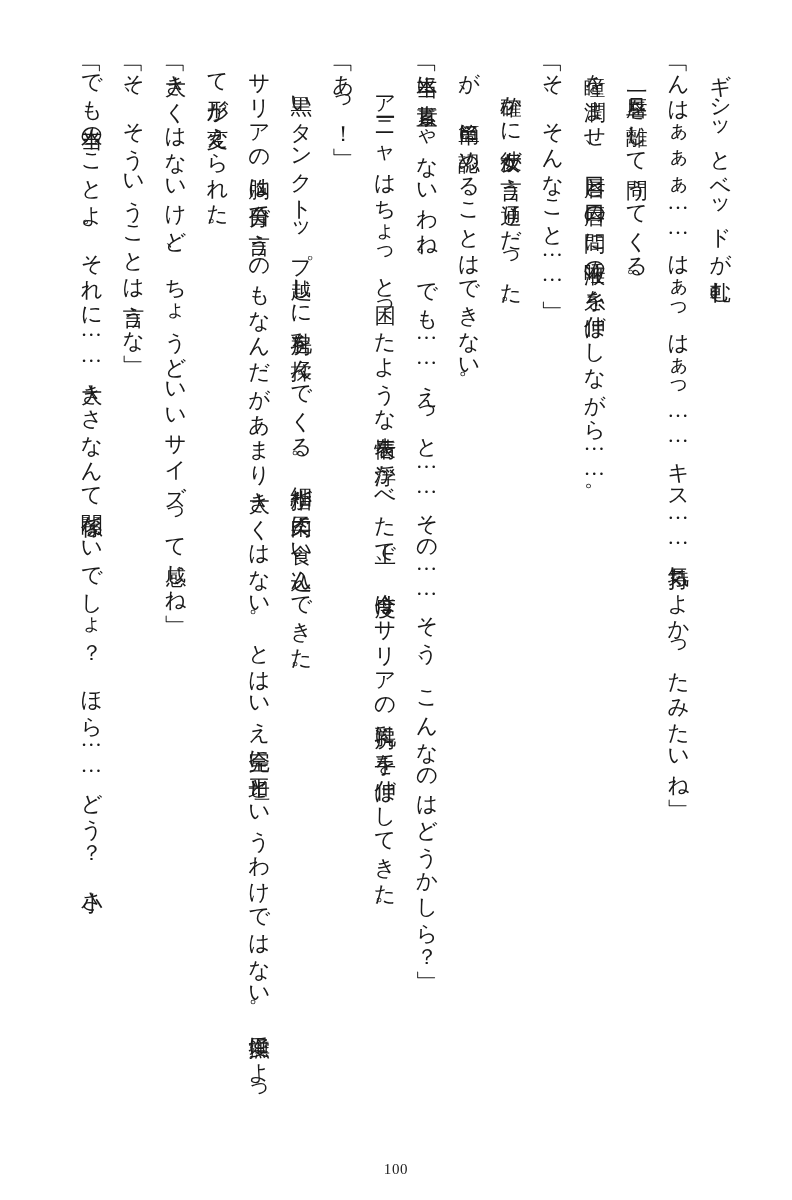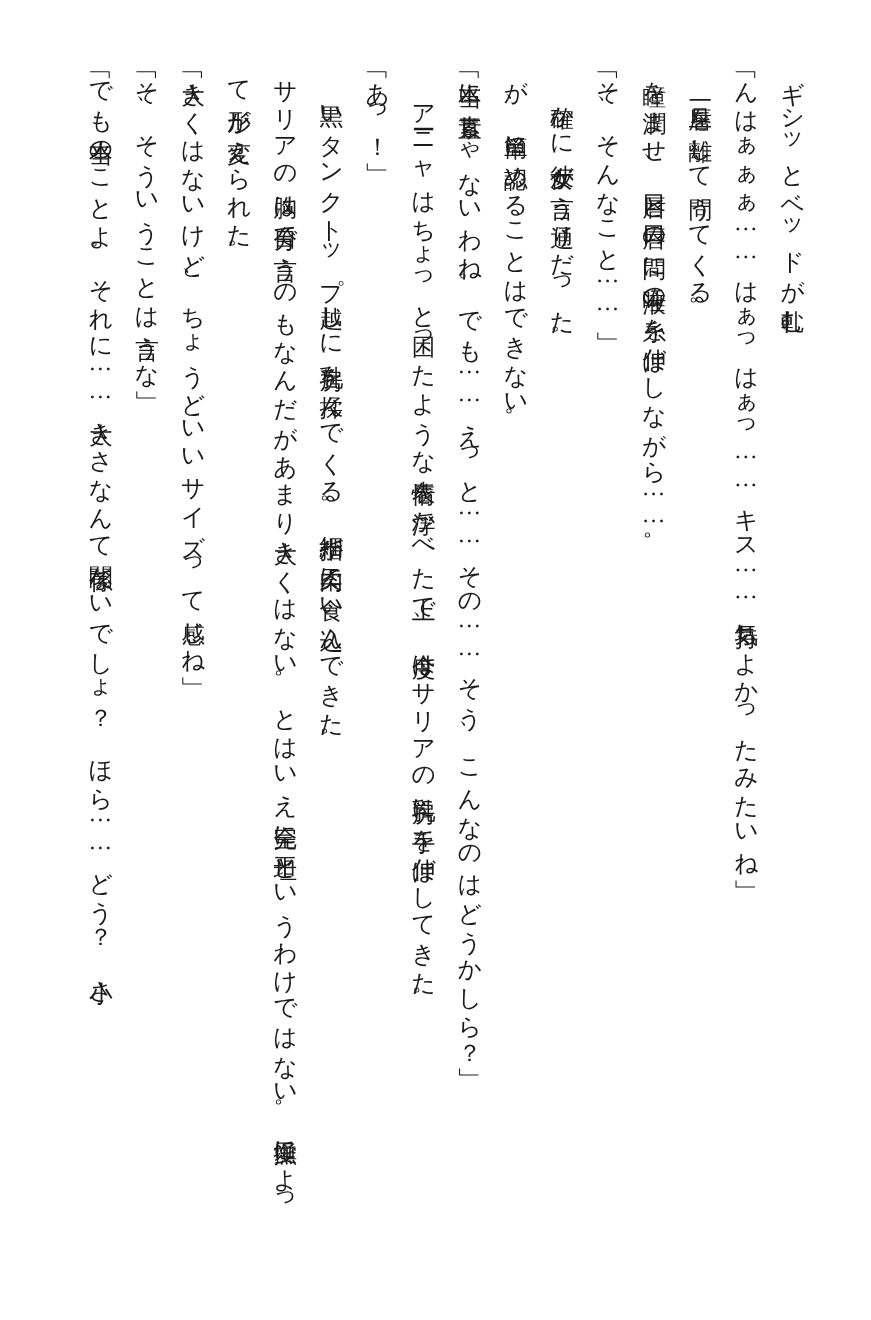--- a/index.html
+++ b/index.html
@@ -72,14 +72,15 @@
     <p>「本当に素直じゃないわね。でも……えっと……その……そう、こんなのはどうかしら？」</p>
     <p class="indent">アーニャはちょっと困ったような表情を浮かべた上で、今度はサリアの乳房に手を伸ばしてきた。</p>
     <p>「あっ！」</p>
     <p class="indent">黒いタンクトップ越しに乳房を揉んでくる。細指が柔肉に食い込んできた。</p>
     <p>サリアの胸は自分で言うのもなんだがあまり大きくはない。とはいえ完全に平坦というわけではない。愛撫によって形が変えられた。</p>
     <p>「大きくはないけど、ちょうどいいサイズって感じね」</p>
     <p>「そ、そういうことは言うな」</p>
     <p>「でも本当のことよ。それに……大きさなんて関係ないでしょ？　ほら……どう？　小さ</p>
   </div>
 
+  <div class="page-number">100</div>
 
 </div>
 
 </body></html>

